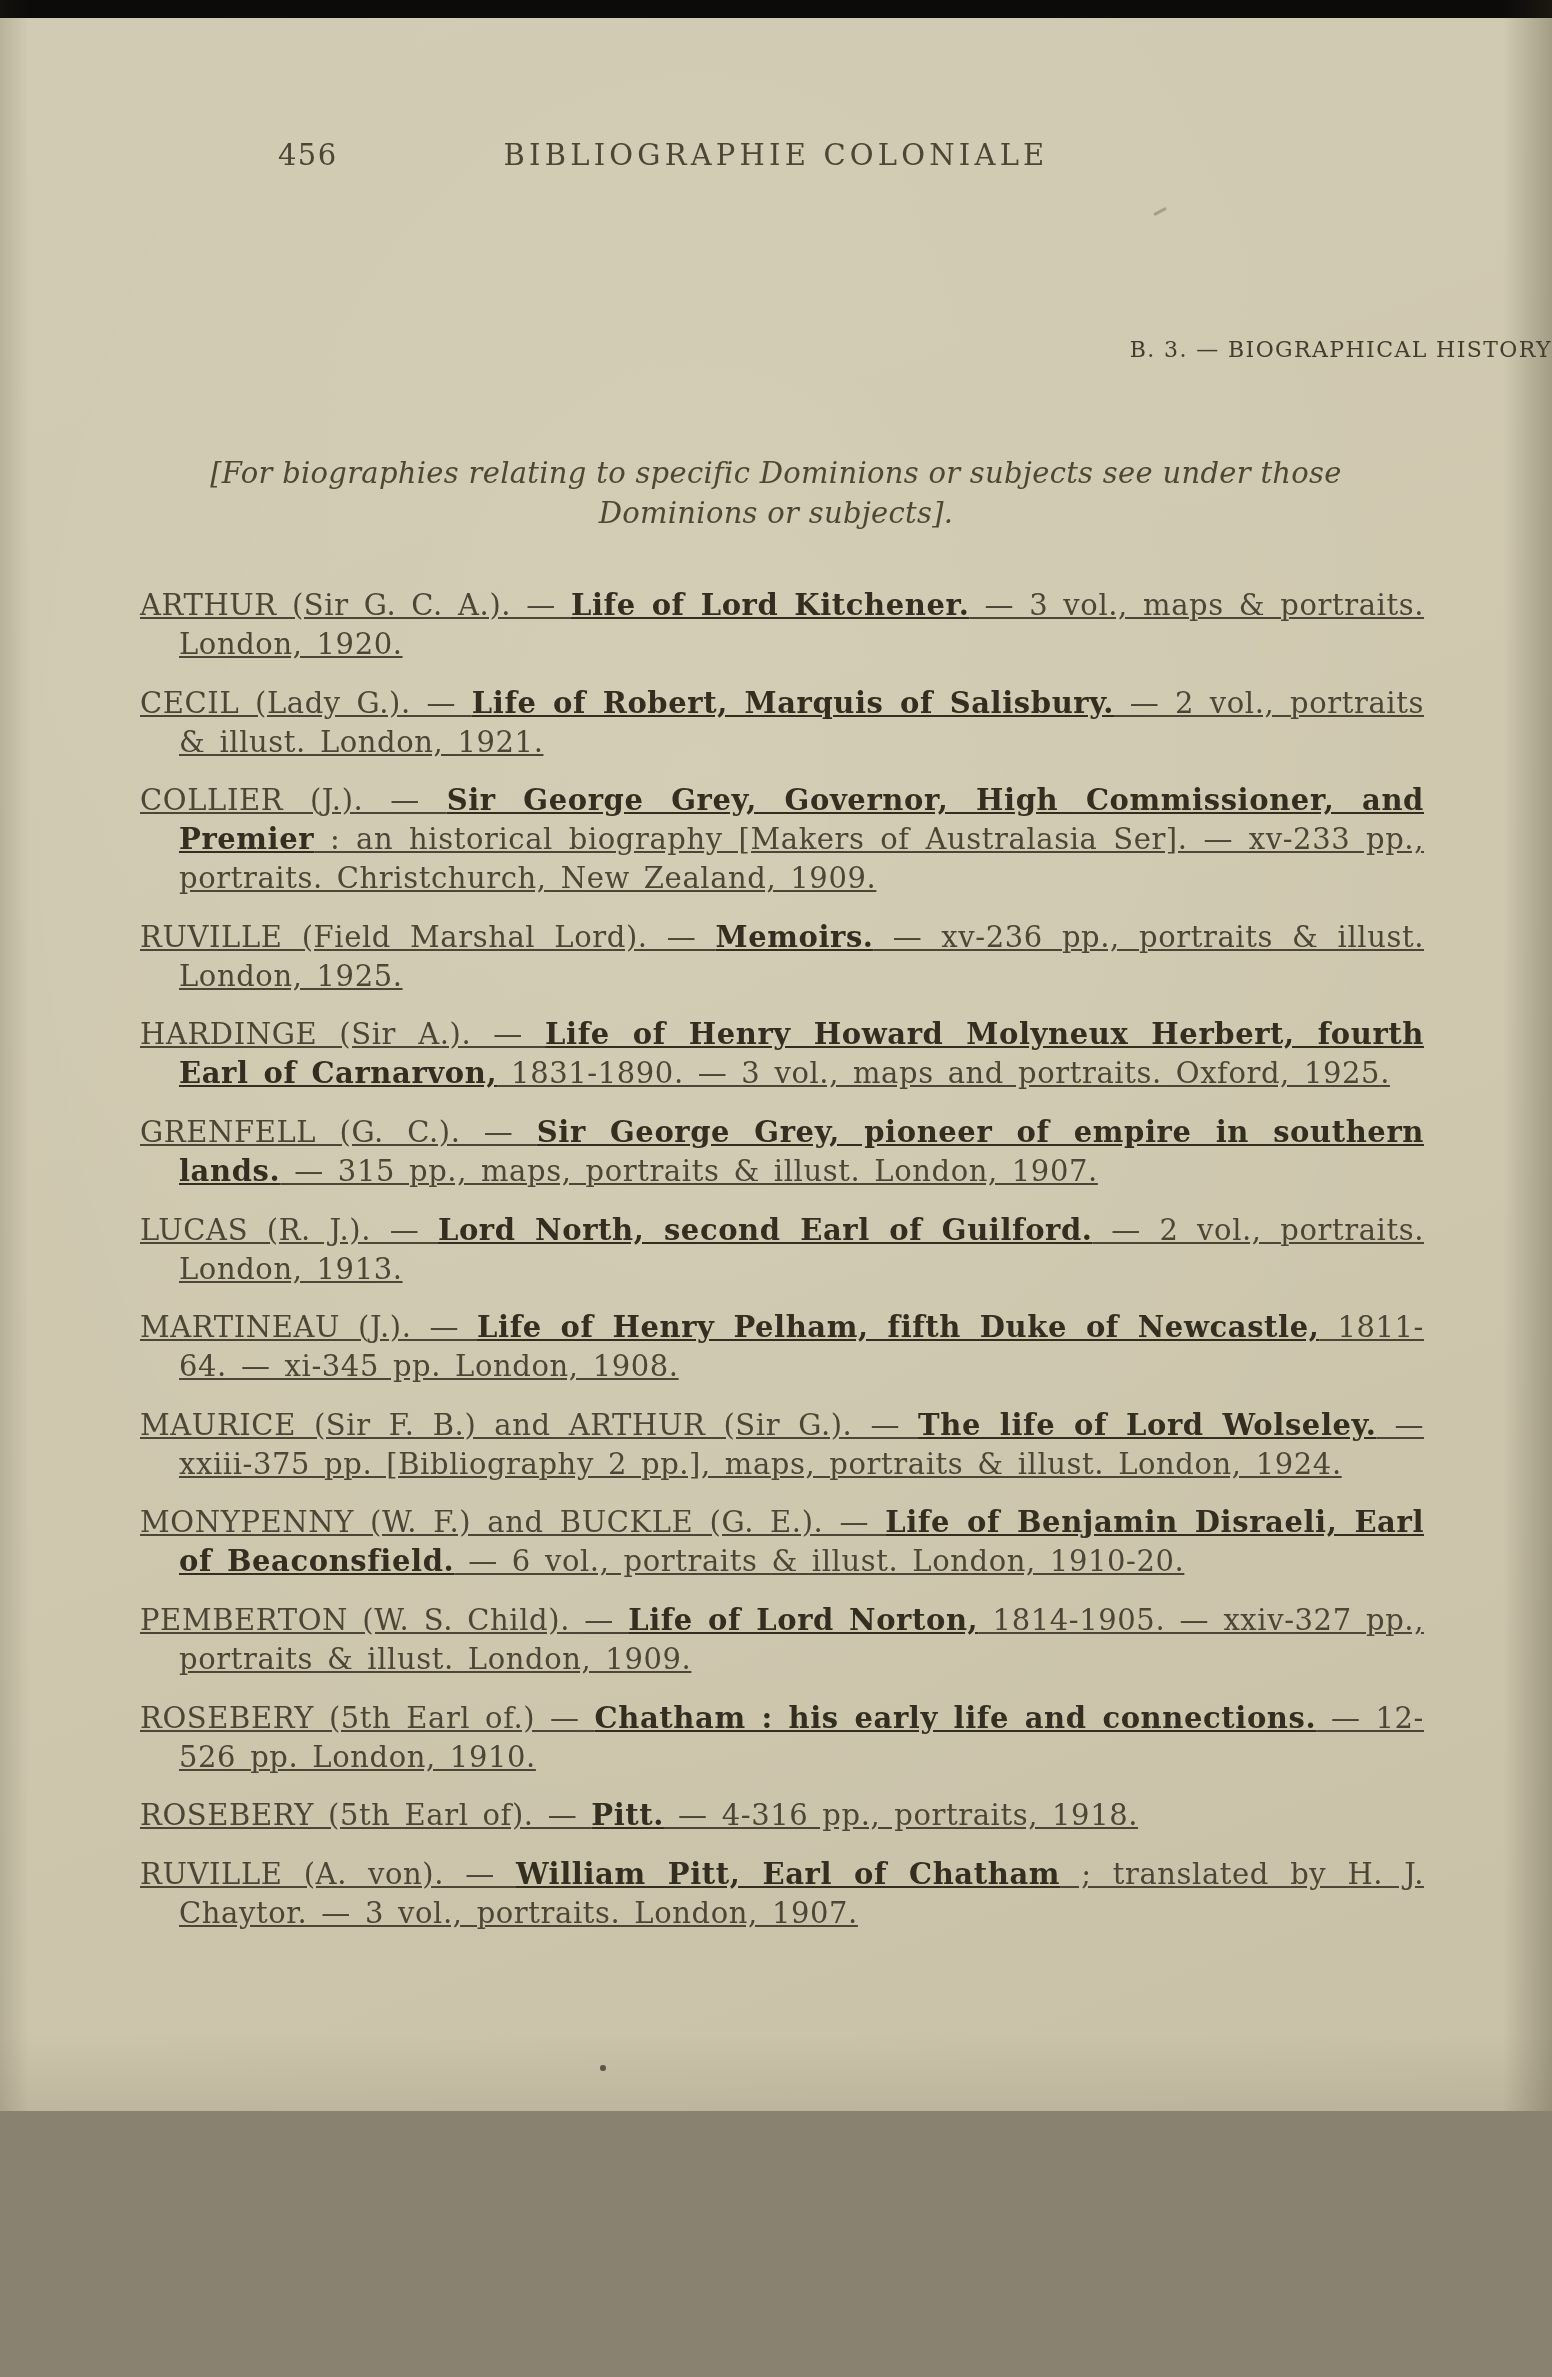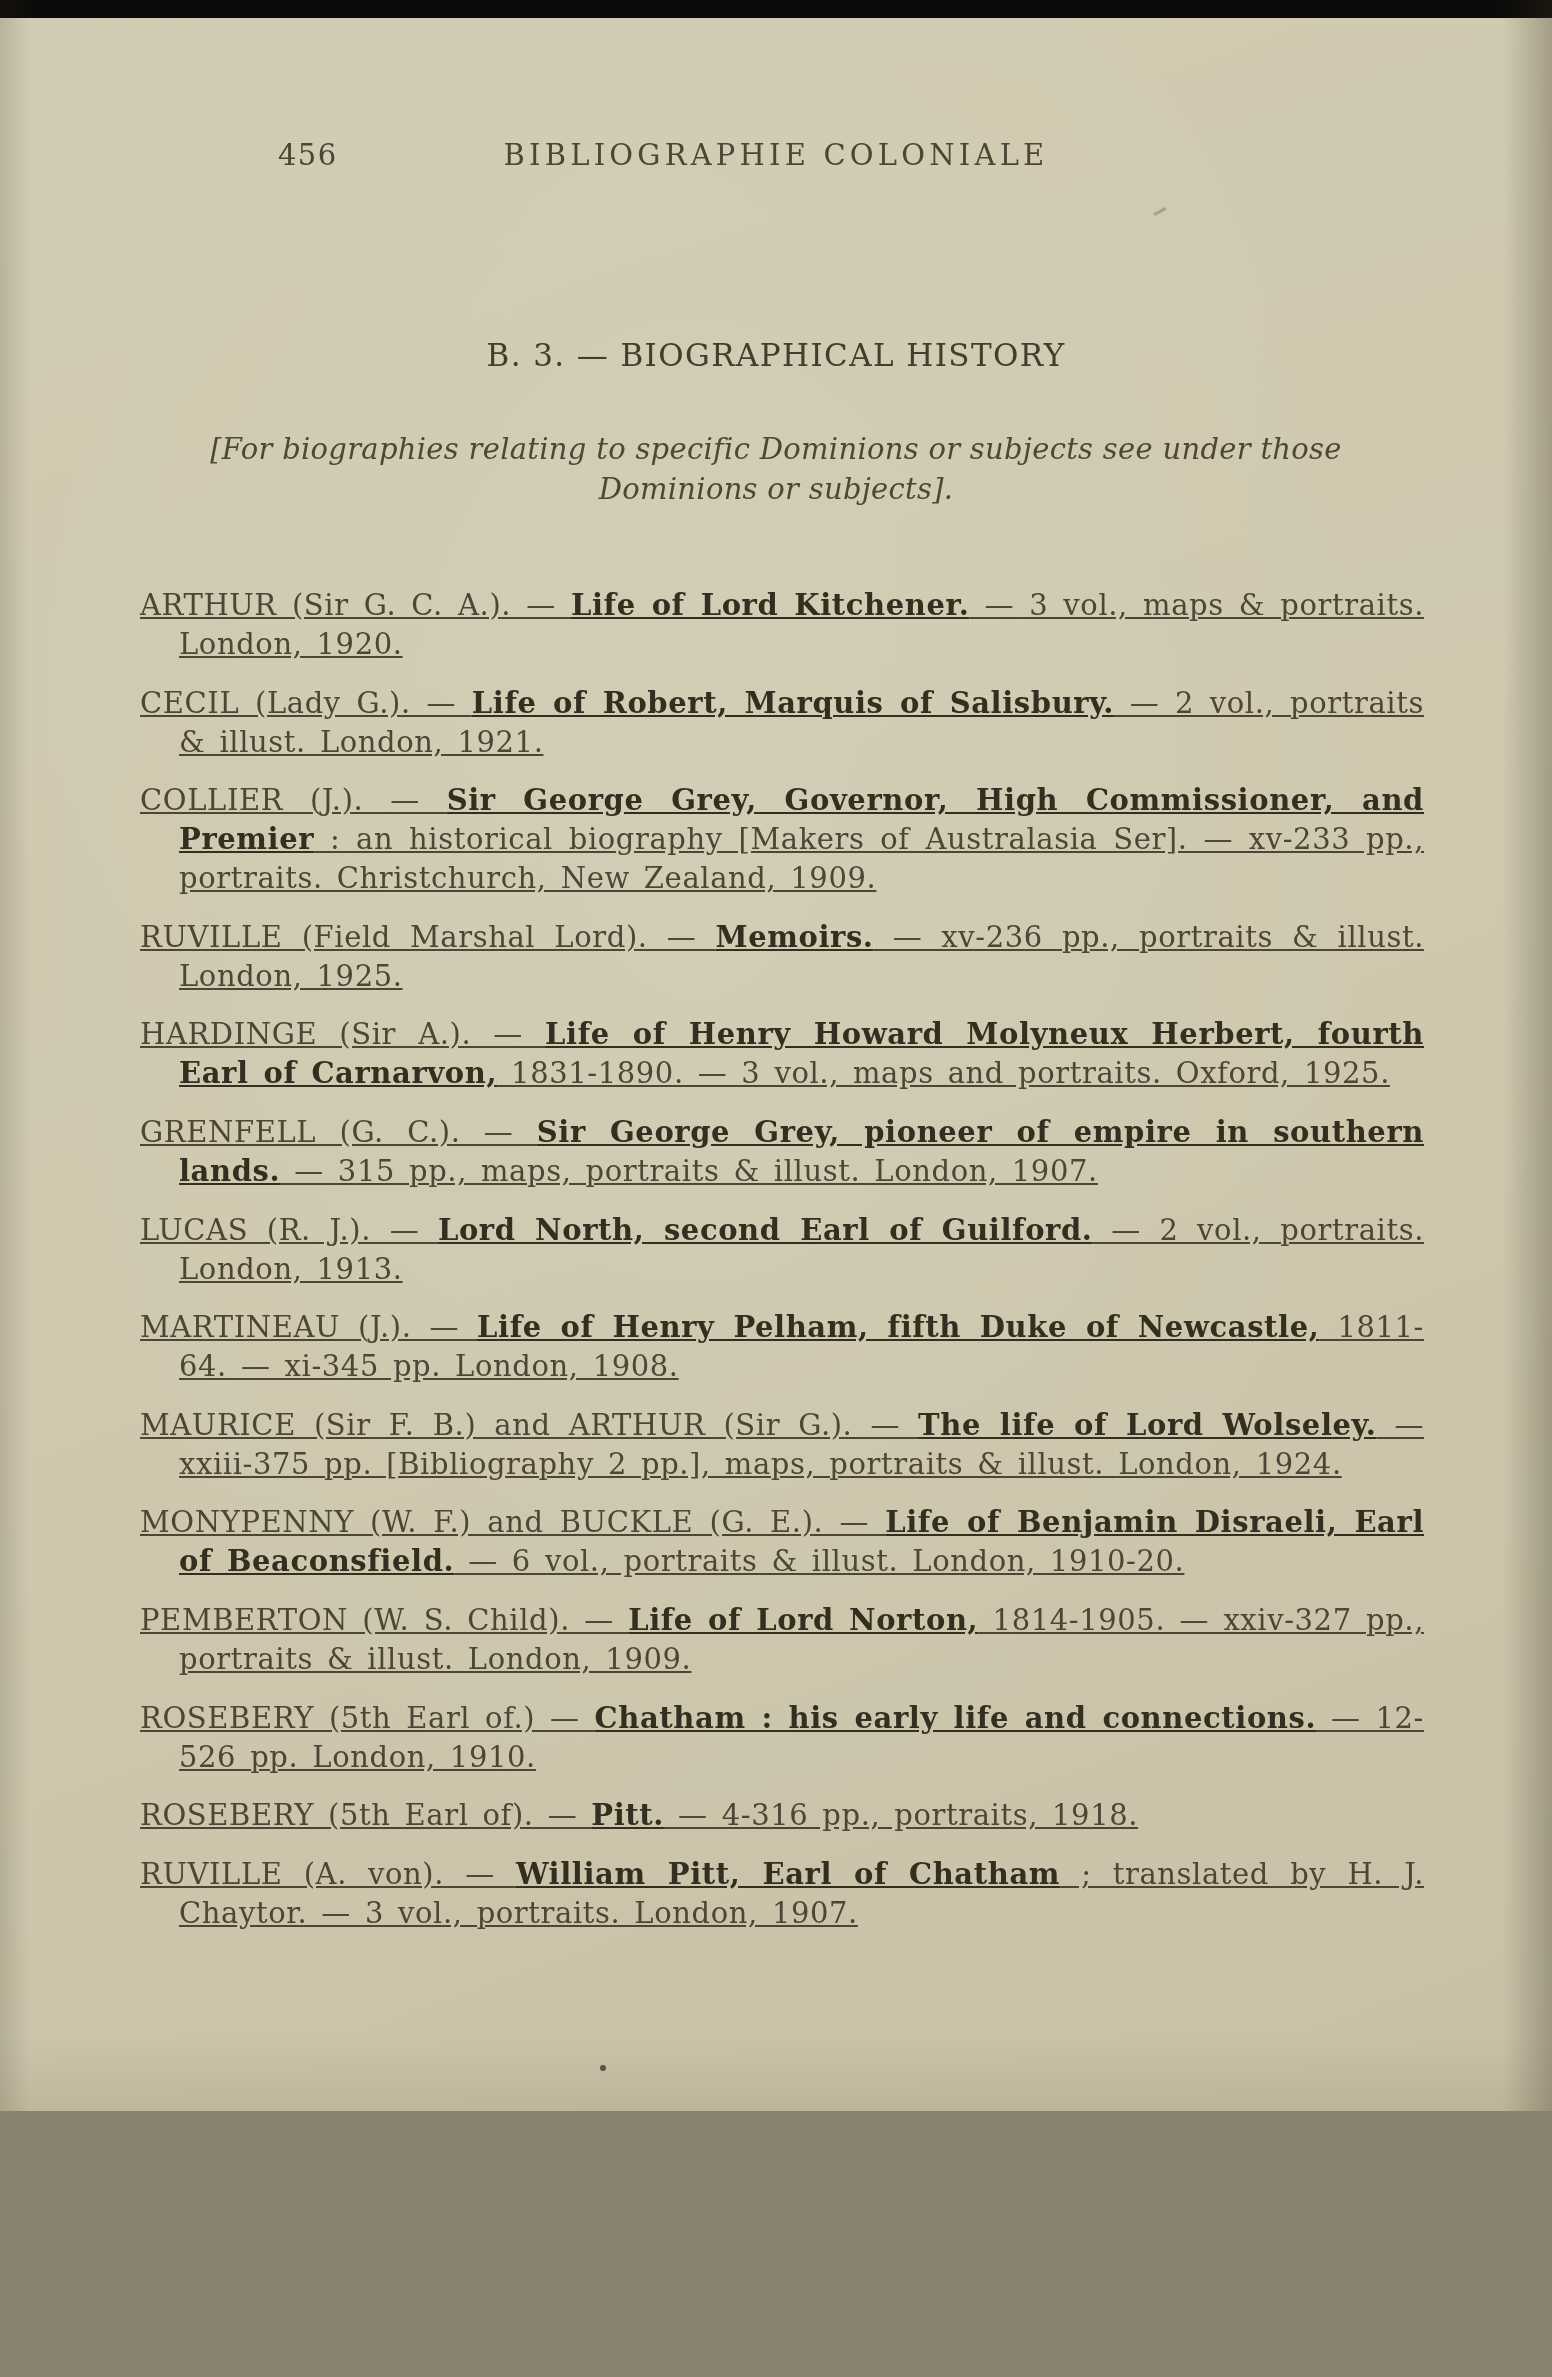--- a/index.html
+++ b/index.html
@@ -42,25 +42,25 @@
   }
   .page-number {
     position: absolute; left: 278px; top: 0;
   }
   .running-title {
     position: absolute; left: 50%; top: 0; transform: translateX(-50%);
     letter-spacing: 4.2px; white-space: nowrap;
   }
   .section-title {
     position: absolute; top: 337px; left: 0; width: 100%;
-    text-align: center; font-size: 31px; letter-spacing: 1.4px;
+    text-align: right; font-size: 22px; letter-spacing: 1.4px;
     color: #433d2f;
   }
   .scope-note {
-    position: absolute; top: 429px; left: 50%; transform: translateX(-50%);
+    position: absolute; top: 453px; left: 50%; transform: translateX(-50%);
     width: 1133px; text-align: center;
     font-style: italic; font-size: 29px; line-height: 40px;
     letter-spacing: 0.3px;
     color: #4d4735;
   }
   .entries {
     position: absolute; top: 586px; left: 140px; width: 1284px;
     font-size: 29px; line-height: 39px;
     letter-spacing: 0.6px; word-spacing: 4.2px;
     text-align: justify;

